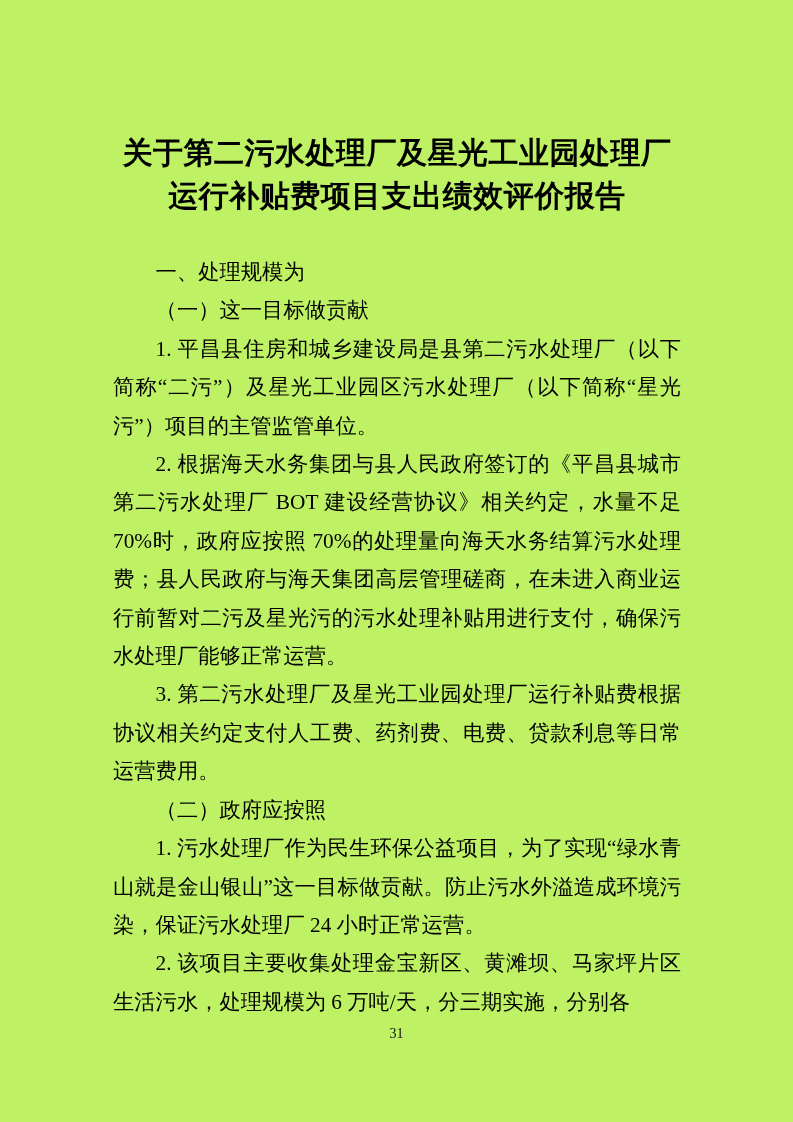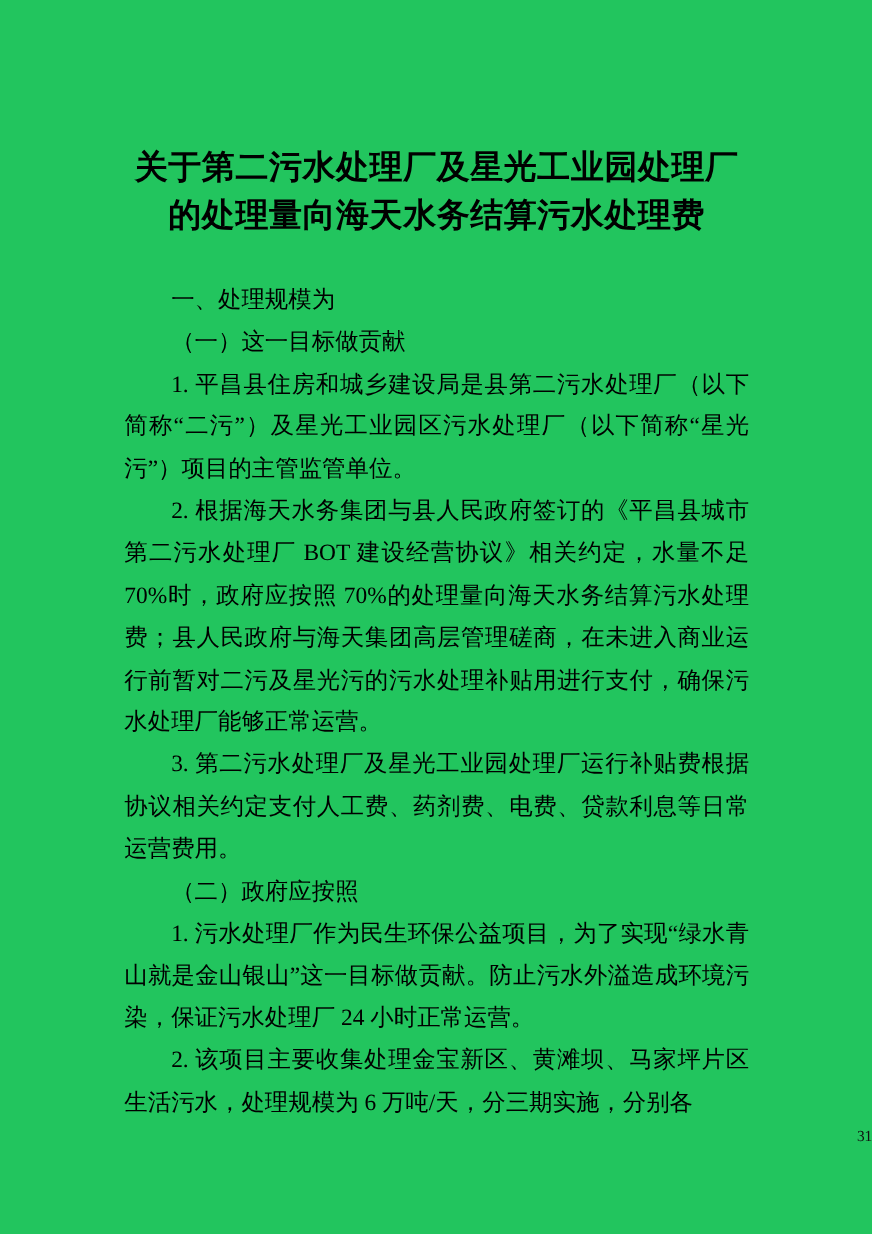--- a/index.html
+++ b/index.html
@@ -4,21 +4,21 @@
 <style>
   html, body {
     margin: 0;
     padding: 0;
     background: #ffffff;
   }
   .page {
     position: relative;
     width: 793px;
     height: 1122px;
-    background: #22c55e;
+    background: #bef264;
     overflow: hidden;
     color: #000000;
     font-family: "Liberation Serif", "DejaVu Serif", serif;
   }
   .content {
     position: absolute;
     left: 113px;
     top: 131px;
     width: 568px;
   }
@@ -44,34 +44,34 @@
   .para {
     margin: 0;
     padding: 0;
     text-indent: 2em;
   }
   .page-number {
     position: absolute;
     left: 0;
     right: 0;
     top: 1026px;
-    text-align: right;
+    text-align: center;
     font-size: 14px;
     color: #111111;
     font-family: "Liberation Serif", "DejaVu Serif", serif;
   }
 </style>
 </head>
 <body>
 
 <div class="page">
   <div class="content">
     <h1 class="title">
       <span class="title-line">关于第二污水处理厂及星光工业园处理厂</span>
-      <span class="title-line">的处理量向海天水务结算污水处理费</span>
+      <span class="title-line">运行补贴费项目支出绩效评价报告</span>
     </h1>
     <div class="body-text">
       <p class="para">一、处理规模为</p>
       <p class="para">（一）这一目标做贡献</p>
       <p class="para">1. 平昌县住房和城乡建设局是县第二污水处理厂（以下简称“二污”）及星光工业园区污水处理厂（以下简称“星光污”）项目的主管监管单位。</p>
       <p class="para">2. 根据海天水务集团与县人民政府签订的《平昌县城市第二污水处理厂 BOT 建设经营协议》相关约定，水量不足 70%时，政府应按照 70%的处理量向海天水务结算污水处理费；县人民政府与海天集团高层管理磋商，在未进入商业运行前暂对二污及星光污的污水处理补贴用进行支付，确保污水处理厂能够正常运营。</p>
       <p class="para">3. 第二污水处理厂及星光工业园处理厂运行补贴费根据协议相关约定支付人工费、药剂费、电费、贷款利息等日常运营费用。</p>
       <p class="para">（二）政府应按照</p>
       <p class="para">1. 污水处理厂作为民生环保公益项目，为了实现“绿水青山就是金山银山”这一目标做贡献。防止污水外溢造成环境污染，保证污水处理厂 24 小时正常运营。</p>
       <p class="para">2. 该项目主要收集处理金宝新区、黄滩坝、马家坪片区生活污水，处理规模为 6 万吨/天，分三期实施，分别各</p>

